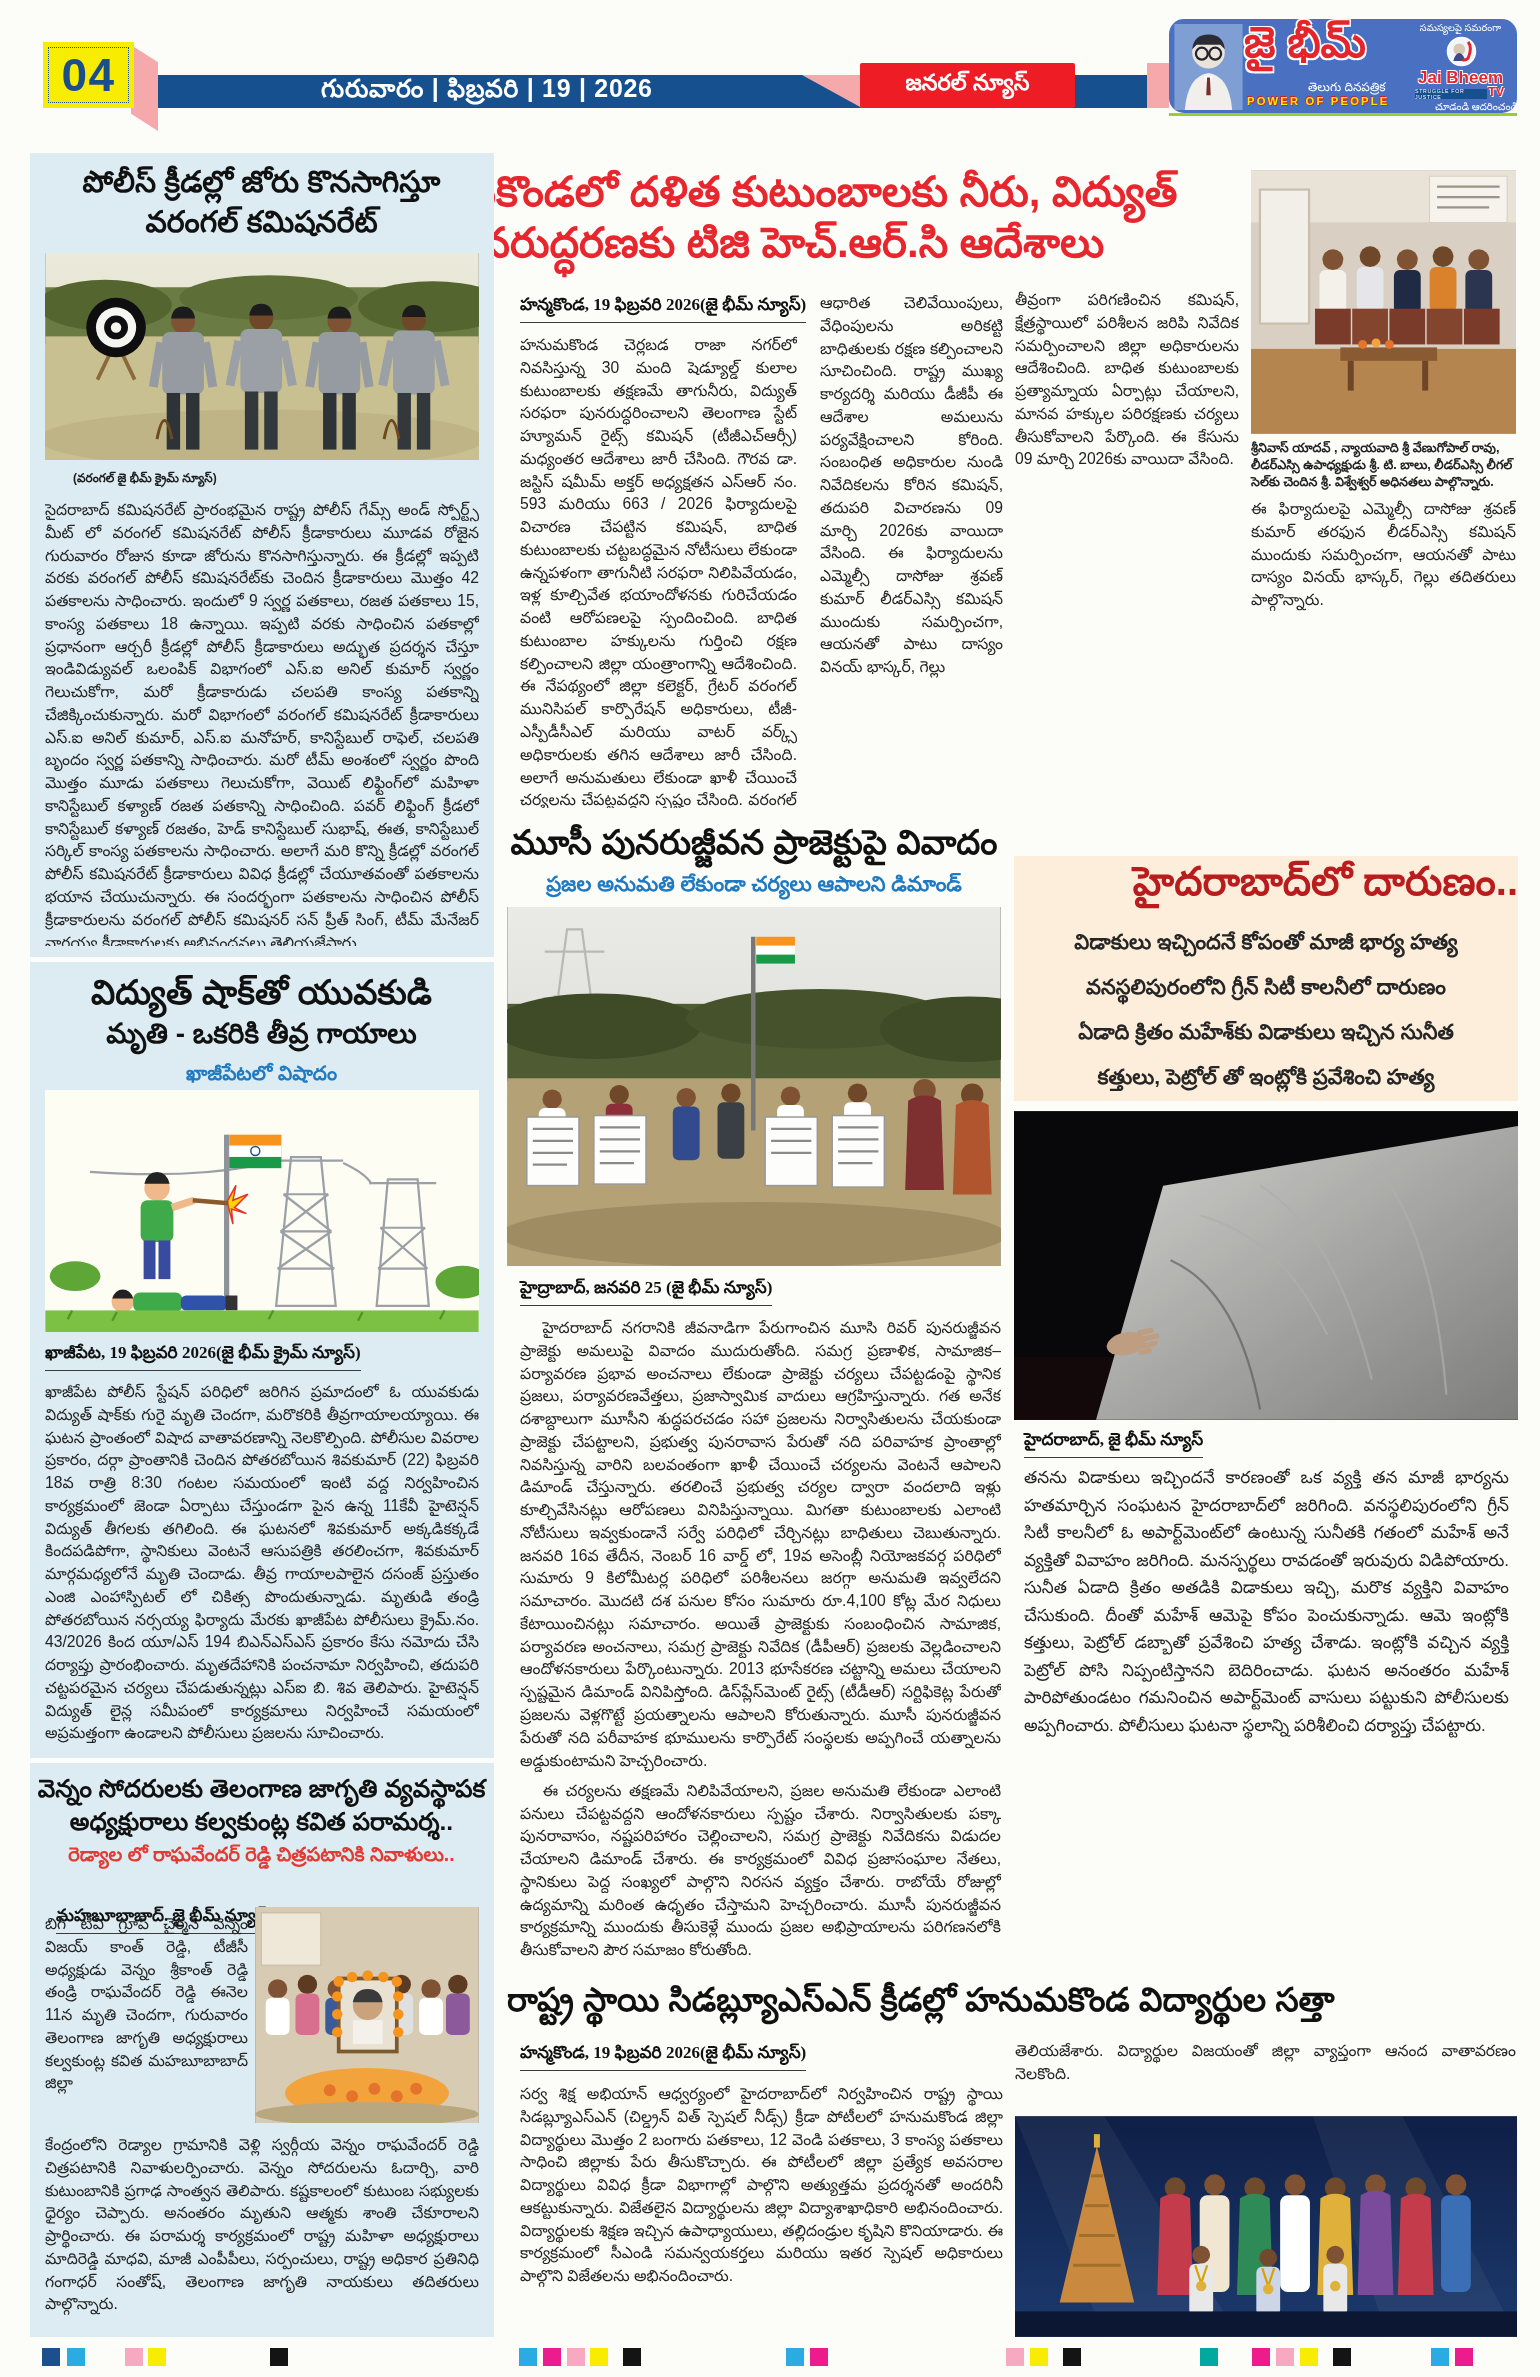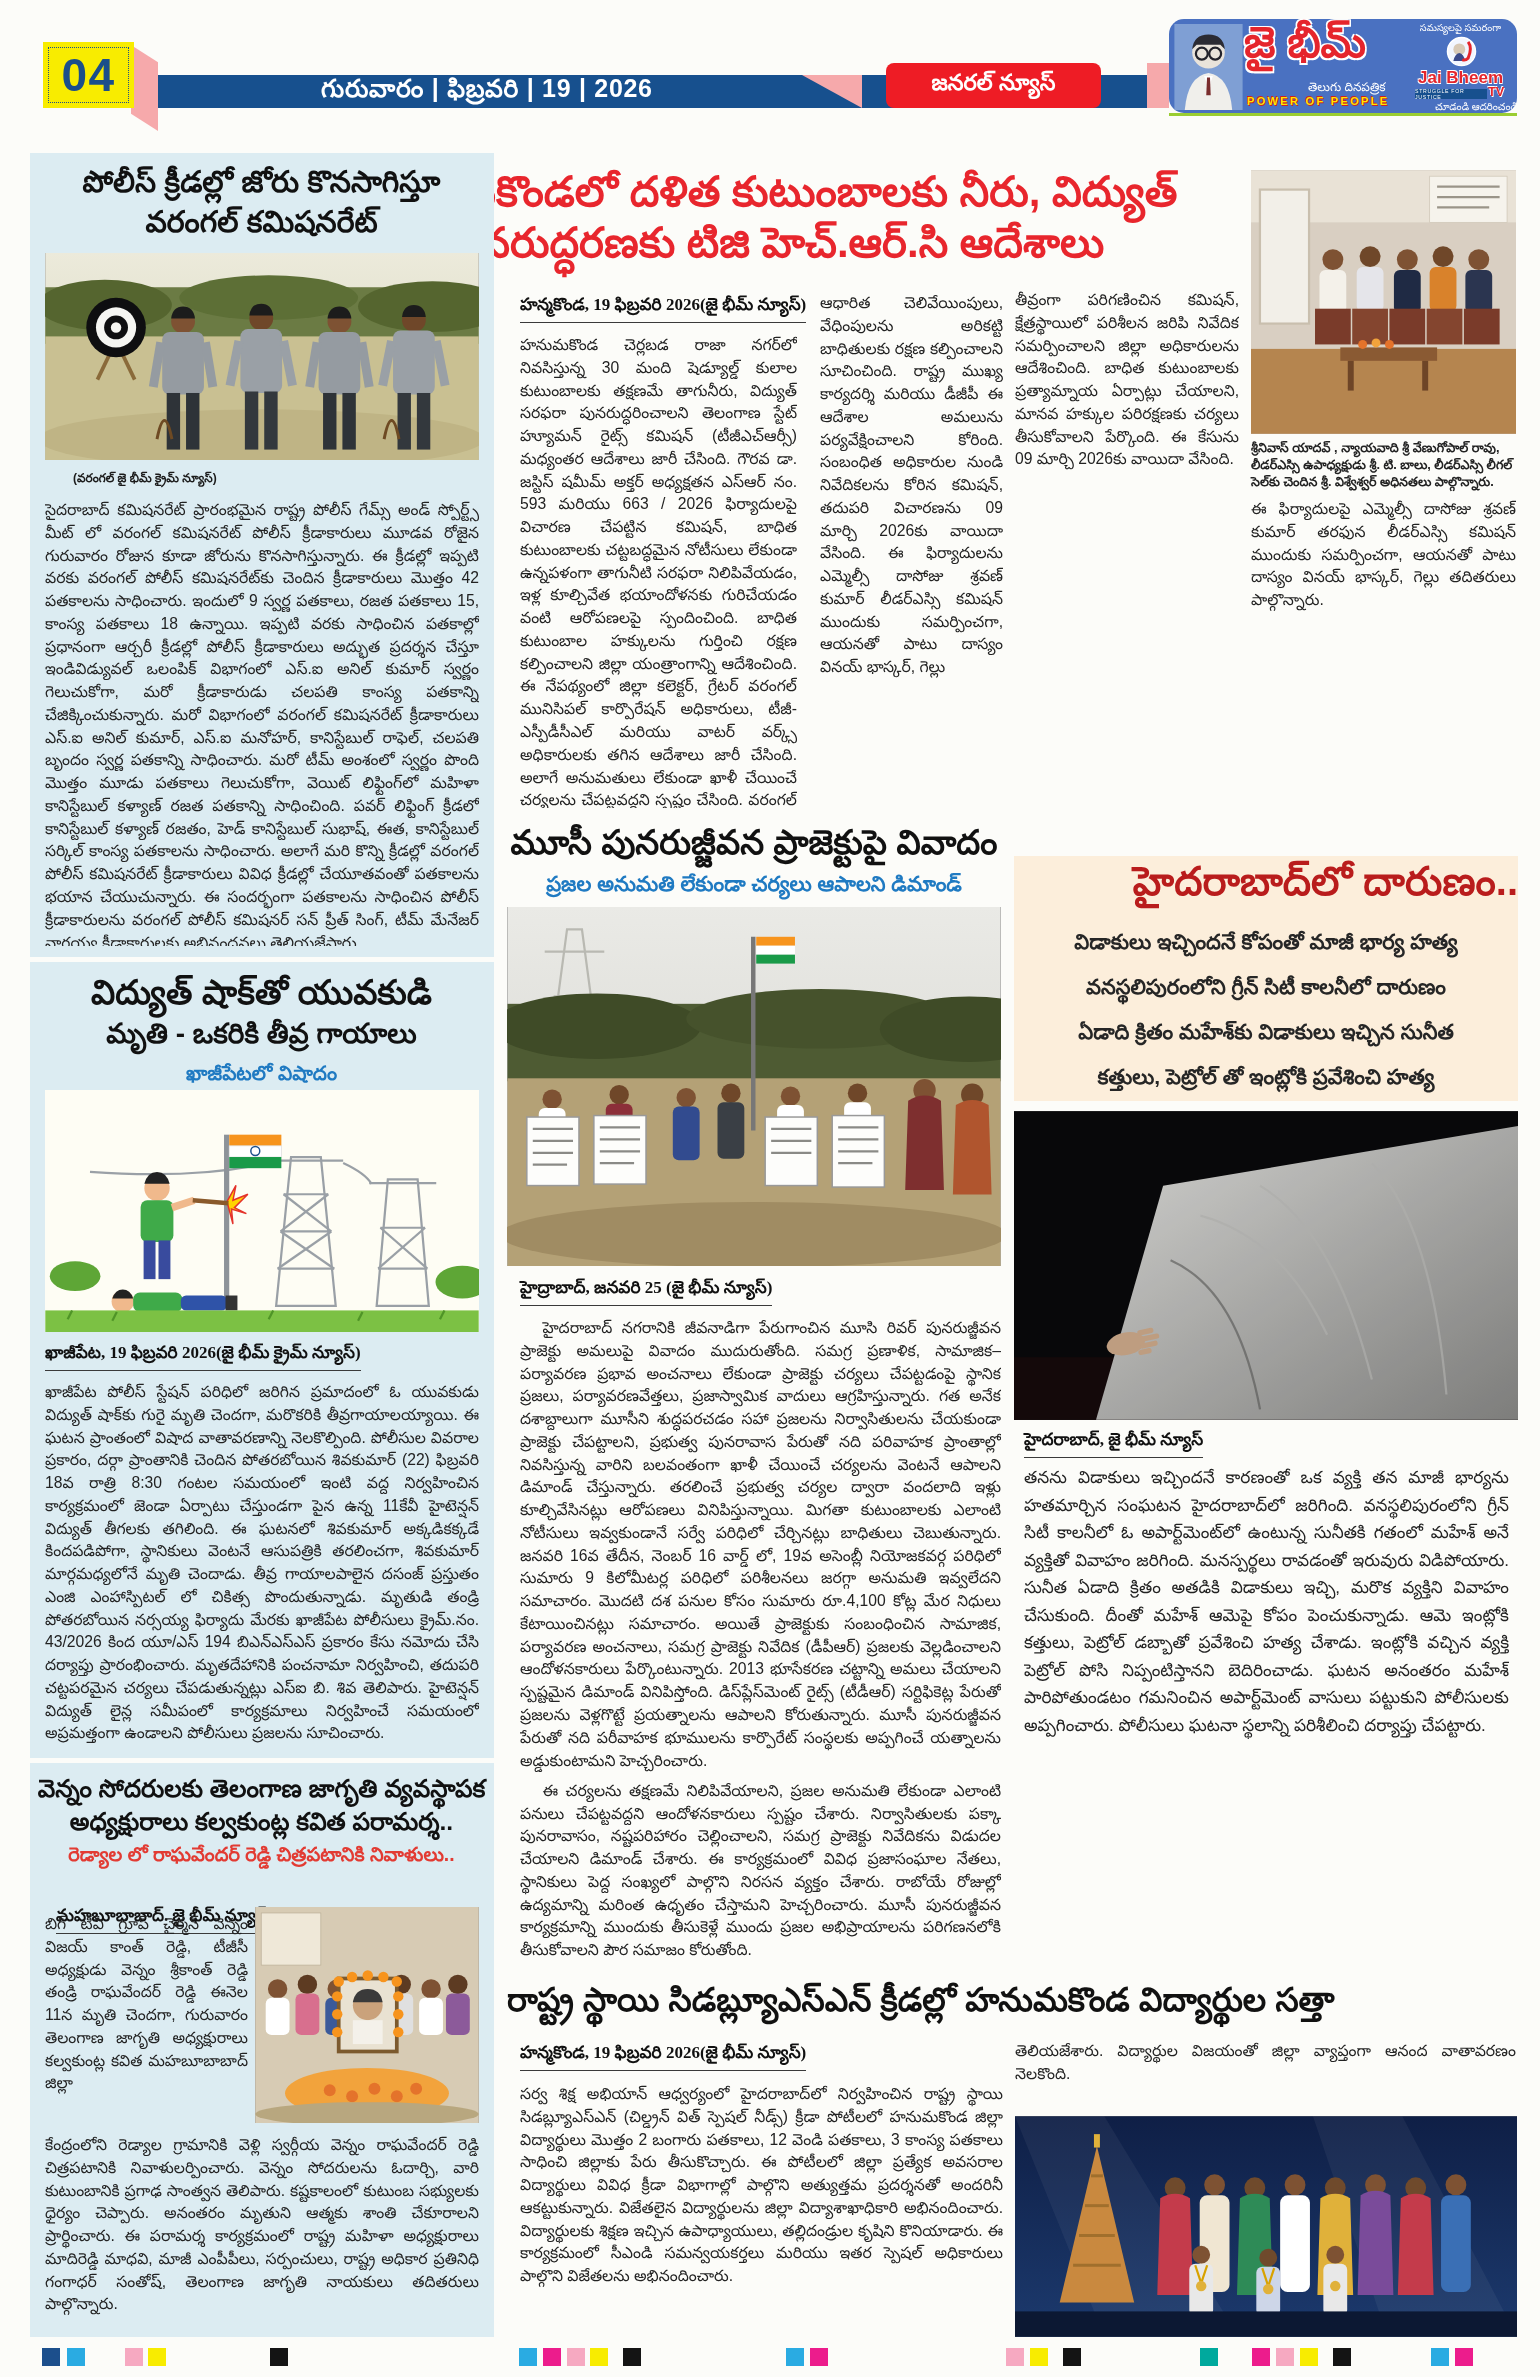--- a/index.html
+++ b/index.html
@@ -8,21 +8,21 @@
   .abs{position:absolute;}
   
   .pgnum{left:43px;top:42px;width:91px;height:66px;background:#f8ec00;display:flex;align-items:center;justify-content:center;z-index:3;}
   .pgnum-inner{border:1.5px dotted #1b4f8b;width:79px;height:54px;display:flex;align-items:center;justify-content:center;
                font-size:46px;font-weight:bold;color:#1b4f8b;letter-spacing:1.5px;}
   .pink-wedge1{left:131px;top:45px;width:27px;height:86px;background:#f6a9ab;clip-path:polygon(0 0,100% 20%,100% 100%,0 80%);z-index:2;}
   .topbar{left:106px;top:75px;width:1044px;height:33px;background:#17508e;z-index:1;display:flex;align-items:center;}
   .topdate{margin-left:215px;color:#fff;font-weight:bold;font-size:25px;letter-spacing:0.7px;}
   .pink-wedge2{left:802px;top:75px;width:60px;height:33px;background:#f6a9ab;clip-path:polygon(0 0,100% 0,100% 100%);z-index:2;}
   .badge{left:860px;top:63px;width:215px;height:45px;background:#ee1c25;z-index:3;display:flex;align-items:center;justify-content:center;
-         color:#fff;font-weight:bold;font-size:22.4px;border-radius:8px;margin-left:26px;}
+         color:#fff;font-weight:bold;font-size:22.4px;border-radius:2px;}
   .pink-band{left:1147px;top:63px;width:22.4px;height:45px;background:#f6a9ab;z-index:2;}
   .masthead{left:1169px;top:19.4px;width:348px;height:94px;background:#4a71c1;z-index:3;overflow:hidden;border-radius:15px;}
   .masthead-underline{left:1169px;top:113px;width:348px;height:3px;background:#9acd32;z-index:3;}
   .mh-title{position:absolute;left:75px;top:-1.5px;font-size:43px;font-weight:bold;color:#e5252c;white-space:nowrap;
             text-shadow:-1.5px -1.5px 0 #fff,1.5px -1.5px 0 #fff,-1.5px 1.5px 0 #fff,1.5px 1.5px 0 #fff;}
   .mh-sub{position:absolute;left:139px;top:61px;color:#fff;font-size:12px;}
   .mh-power{position:absolute;left:78px;top:76px;color:#ffe600;font-size:11.2px;font-weight:bold;letter-spacing:2.2px;
             text-shadow:-0.7px -0.7px 0 #c22,0.7px 0.7px 0 #c22;}
   .mh-tag{position:absolute;left:237px;top:3px;width:109px;text-align:center;color:#fff;font-size:9.7px;}
   .mh-jb{position:absolute;left:237px;top:49px;width:109px;text-align:center;color:#e5252c;font-size:17px;font-weight:bold;

